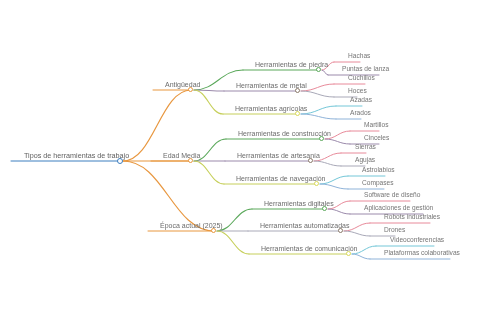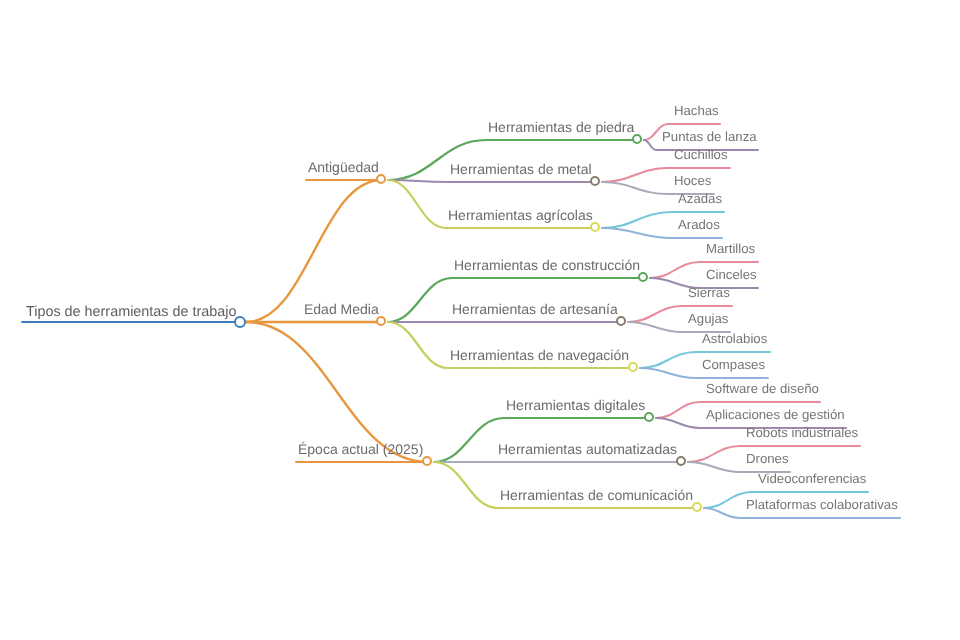--- a/index.html
+++ b/index.html
@@ -23,20 +23,21 @@
     height: 320px;
     pointer-events: none;
   }
   .node {
     position: absolute;
     white-space: nowrap;
     color: #6b6b6b;
     line-height: 1;
     transform: translateY(-100%);
     padding-bottom: 2px;
+    margin-left: 11px;
   }
   .node-root {
     font-size: 7.2px;
     color: #5e5e5e;
   }
   .node-l1 {
     font-size: 7px;
     color: #6b6b6b;
   }
   .node-l2 {

